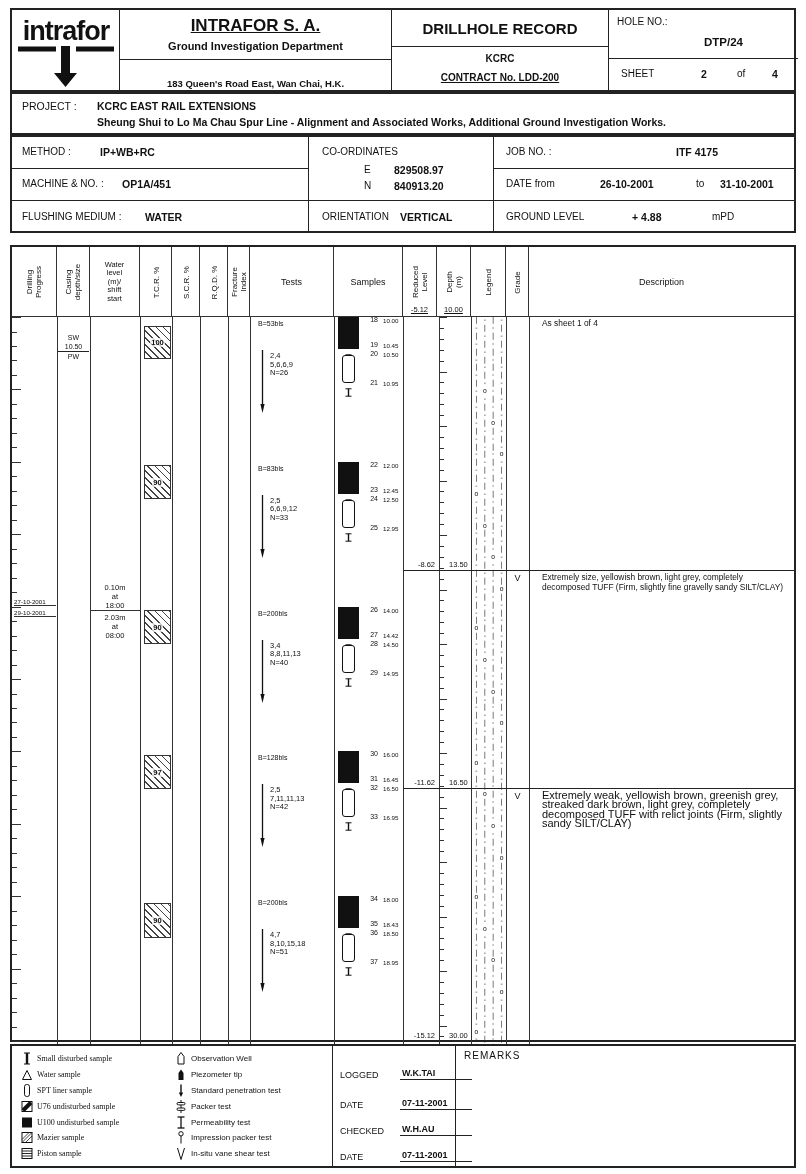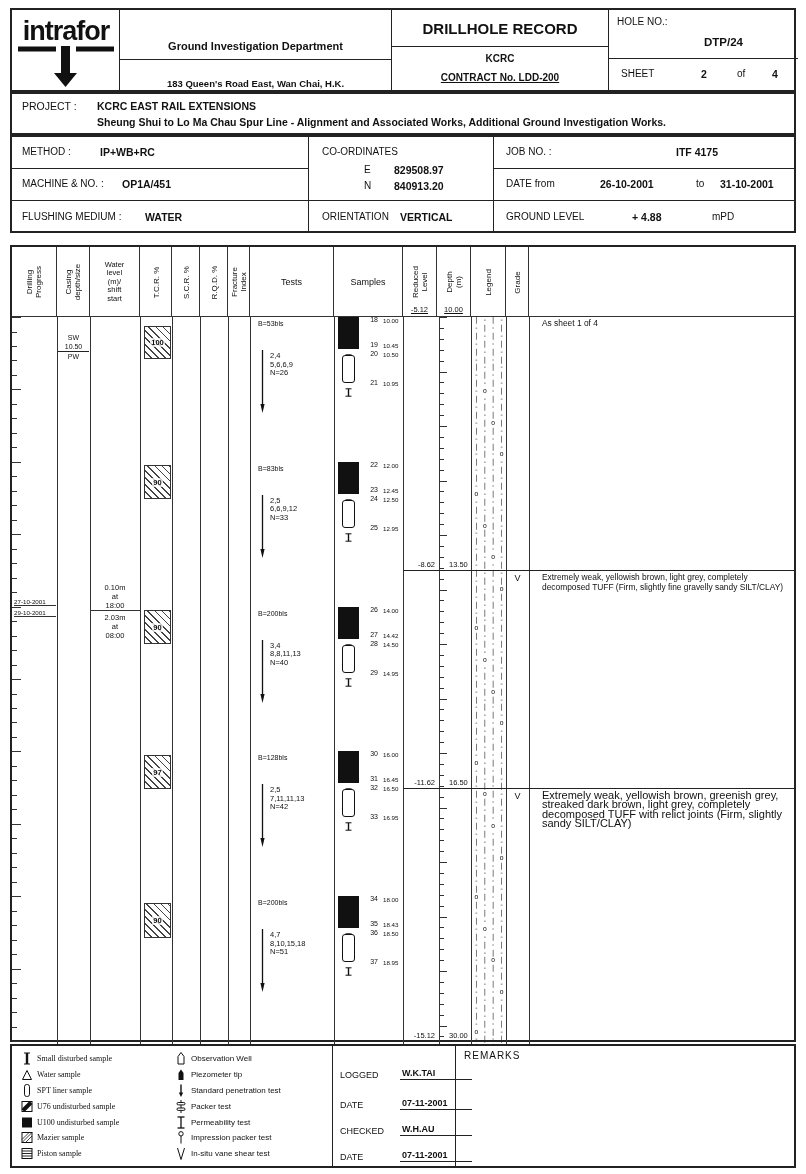--- a/index.html
+++ b/index.html
@@ -43,20 +43,21 @@
     <div class="hcell" style="left:0;width:108px;">
       <div class="logo-t">intrafor</div>
       <svg class="abs" style="left:4px;top:36px;" width="100" height="42" viewBox="0 0 100 42">
         <line x1="2" y1="3" x2="40" y2="3" stroke="#111" stroke-width="5"></line>
         <line x1="60" y1="3" x2="98" y2="3" stroke="#111" stroke-width="5"></line>
         <rect x="45" y="0" width="9" height="29" fill="#111"></rect>
         <polygon points="38,27 61,27 49.5,41" fill="#111"></polygon>
       </svg>
     </div>
     <div class="hcell" style="left:108px;width:272px;">
+      <div class="abs ctr b u" style="left:0;right:0;top:6px;font-size:17px;">INTRAFOR S. A.</div>
       <div class="abs ctr b" style="left:0;right:0;top:30px;font-size:11px;">Ground Investigation Department</div>
       <div class="hline" style="top:49px;"></div>
       <div class="abs ctr b" style="left:0;right:0;top:54px;font-size:9.5px;margin-top:34px;">51/F, Hopewell Centre,</div>
       <div class="abs ctr b" style="left:0;right:0;top:68px;font-size:9.5px;">183 Queen's Road East, Wan Chai, H.K.</div>
     </div>
     <div class="hcell" style="left:380px;width:217px;">
       <div class="abs ctr b" style="left:0;right:0;top:10px;font-size:15px;">DRILLHOLE RECORD</div>
       <div class="hline" style="top:36px;"></div>
       <div class="abs ctr b" style="left:0;right:0;top:43px;font-size:10px;">KCRC</div>
       <div class="abs ctr b u" style="left:0;right:0;top:62px;font-size:10px;">CONTRACT No. LDD-200</div>
@@ -157,20 +158,23 @@
       <div class="lh" style="left:425px;width:34px;">
           <span class="vl">Depth
 (m)</span>
           <span class="hval">10.00</span>
         </div>
       <div class="lh" style="left:459px;width:35px;">
           <span class="vl">Legend</span>
         </div>
       <div class="lh" style="left:494px;width:23px;">
           <span class="vl">Grade</span>
+        </div>
+      <div class="lh" style="left:517px;width:265px;border-right:none;">
+          <span style="font-size:9px;">Description</span>
         </div>
     </div>
     <div id="log-body">
         <div style="left: 45px; top: 0px; bottom: 0px; width: 0px; border-left: 1px solid rgb(51, 51, 51);"></div>
         <div style="left: 78px; top: 0px; bottom: 0px; width: 0px; border-left: 1px solid rgb(51, 51, 51);"></div>
         <div style="left: 128px; top: 0px; bottom: 0px; width: 0px; border-left: 1px solid rgb(51, 51, 51);"></div>
         <div style="left: 160px; top: 0px; bottom: 0px; width: 0px; border-left: 1px solid rgb(51, 51, 51);"></div>
         <div style="left: 188px; top: 0px; bottom: 0px; width: 0px; border-left: 1px solid rgb(51, 51, 51);"></div>
         <div style="left: 216px; top: 0px; bottom: 0px; width: 0px; border-left: 1px solid rgb(51, 51, 51);"></div>
         <div style="left: 238px; top: 0px; bottom: 0px; width: 0px; border-left: 1px solid rgb(51, 51, 51);"></div>
@@ -558,21 +562,21 @@
         <div style="left: 371px; top: 604.2px; font-size: 6.2px;">18.43</div>
         <div style="left: 351px; top: 612.2px; width: 15px; text-align: right; font-size: 7px;">36</div>
         <div style="left: 371px; top: 613.2px; font-size: 6.2px;">18.50</div>
         <div style="left: 351px; top: 641.2px; width: 15px; text-align: right; font-size: 7px;">37</div>
         <div style="left: 371px; top: 642.2px; font-size: 6.2px;">18.95</div>
         <div style="left: 530px; top: 2px; width: 250px; font-size: 8.4px; line-height: 9.6px;">As sheet 1 of 4</div>
         <div style="left: 391px; top: 253.4px; width: 391px; height: 0px; border-top: 1px solid rgb(34, 34, 34);"></div>
         <div style="left: 391px; top: 243.4px; width: 32px; text-align: right; font-size: 7.5px;">-8.62</div>
         <div style="left: 437px; top: 243.4px; font-size: 7.5px;">13.50</div>
         <div style="left: 494px; top: 256.4px; width: 23px; text-align: center; font-size: 9px;">V</div>
-        <div style="left: 530px; top: 256.4px; width: 250px; font-size: 8.4px; line-height: 9.6px;">Extremely weak, yellowish brown, light grey, completely decomposed TUFF (Firm, slightly fine gravelly sandy SILT/CLAY)</div>
+        <div style="left: 530px; top: 256.4px; width: 250px; font-size: 8.4px; line-height: 9.6px;">Extremely size, yellowish brown, light grey, completely decomposed TUFF (Firm, slightly fine gravelly sandy SILT/CLAY)</div>
         <div style="left: 391px; top: 470.6px; width: 391px; height: 0px; border-top: 1px solid rgb(34, 34, 34);"></div>
         <div style="left: 391px; top: 460.6px; width: 32px; text-align: right; font-size: 7.5px;">-11.62</div>
         <div style="left: 437px; top: 460.6px; font-size: 7.5px;">16.50</div>
         <div style="left: 494px; top: 473.6px; width: 23px; text-align: center; font-size: 9px;">V</div>
         <div style="left: 530px; top: 473.6px; width: 250px; font-size: 11px; line-height: 9.6px;">Extremely weak, yellowish brown, greenish grey, streaked dark brown, light grey, completely decomposed TUFF with relict joints (Firm, slightly sandy SILT/CLAY)</div>
         <div style="left: 391px; top: 714px; width: 32px; text-align: right; font-size: 7.5px;">-15.12</div>
         <div style="left: 437px; top: 714px; font-size: 7.5px;">30.00</div>
       </div>
   </div>
 

